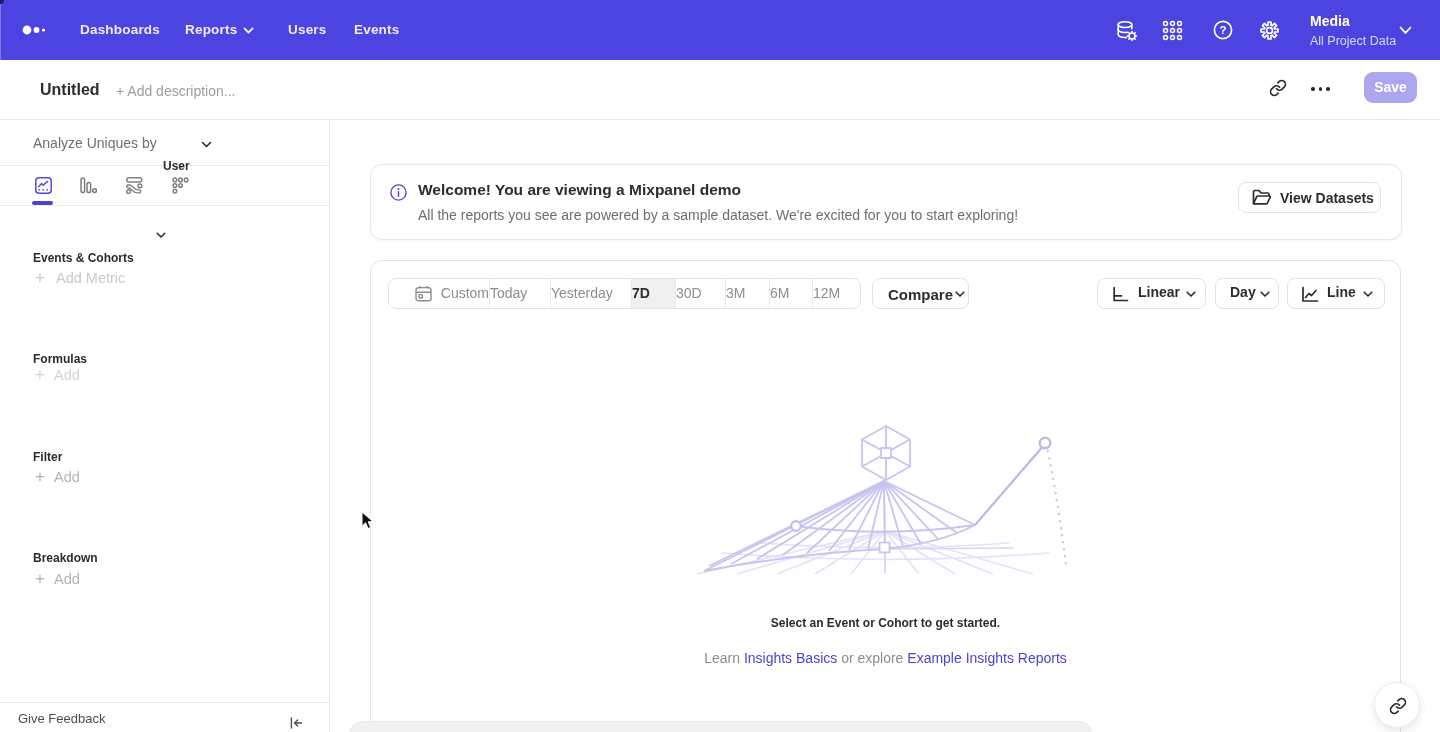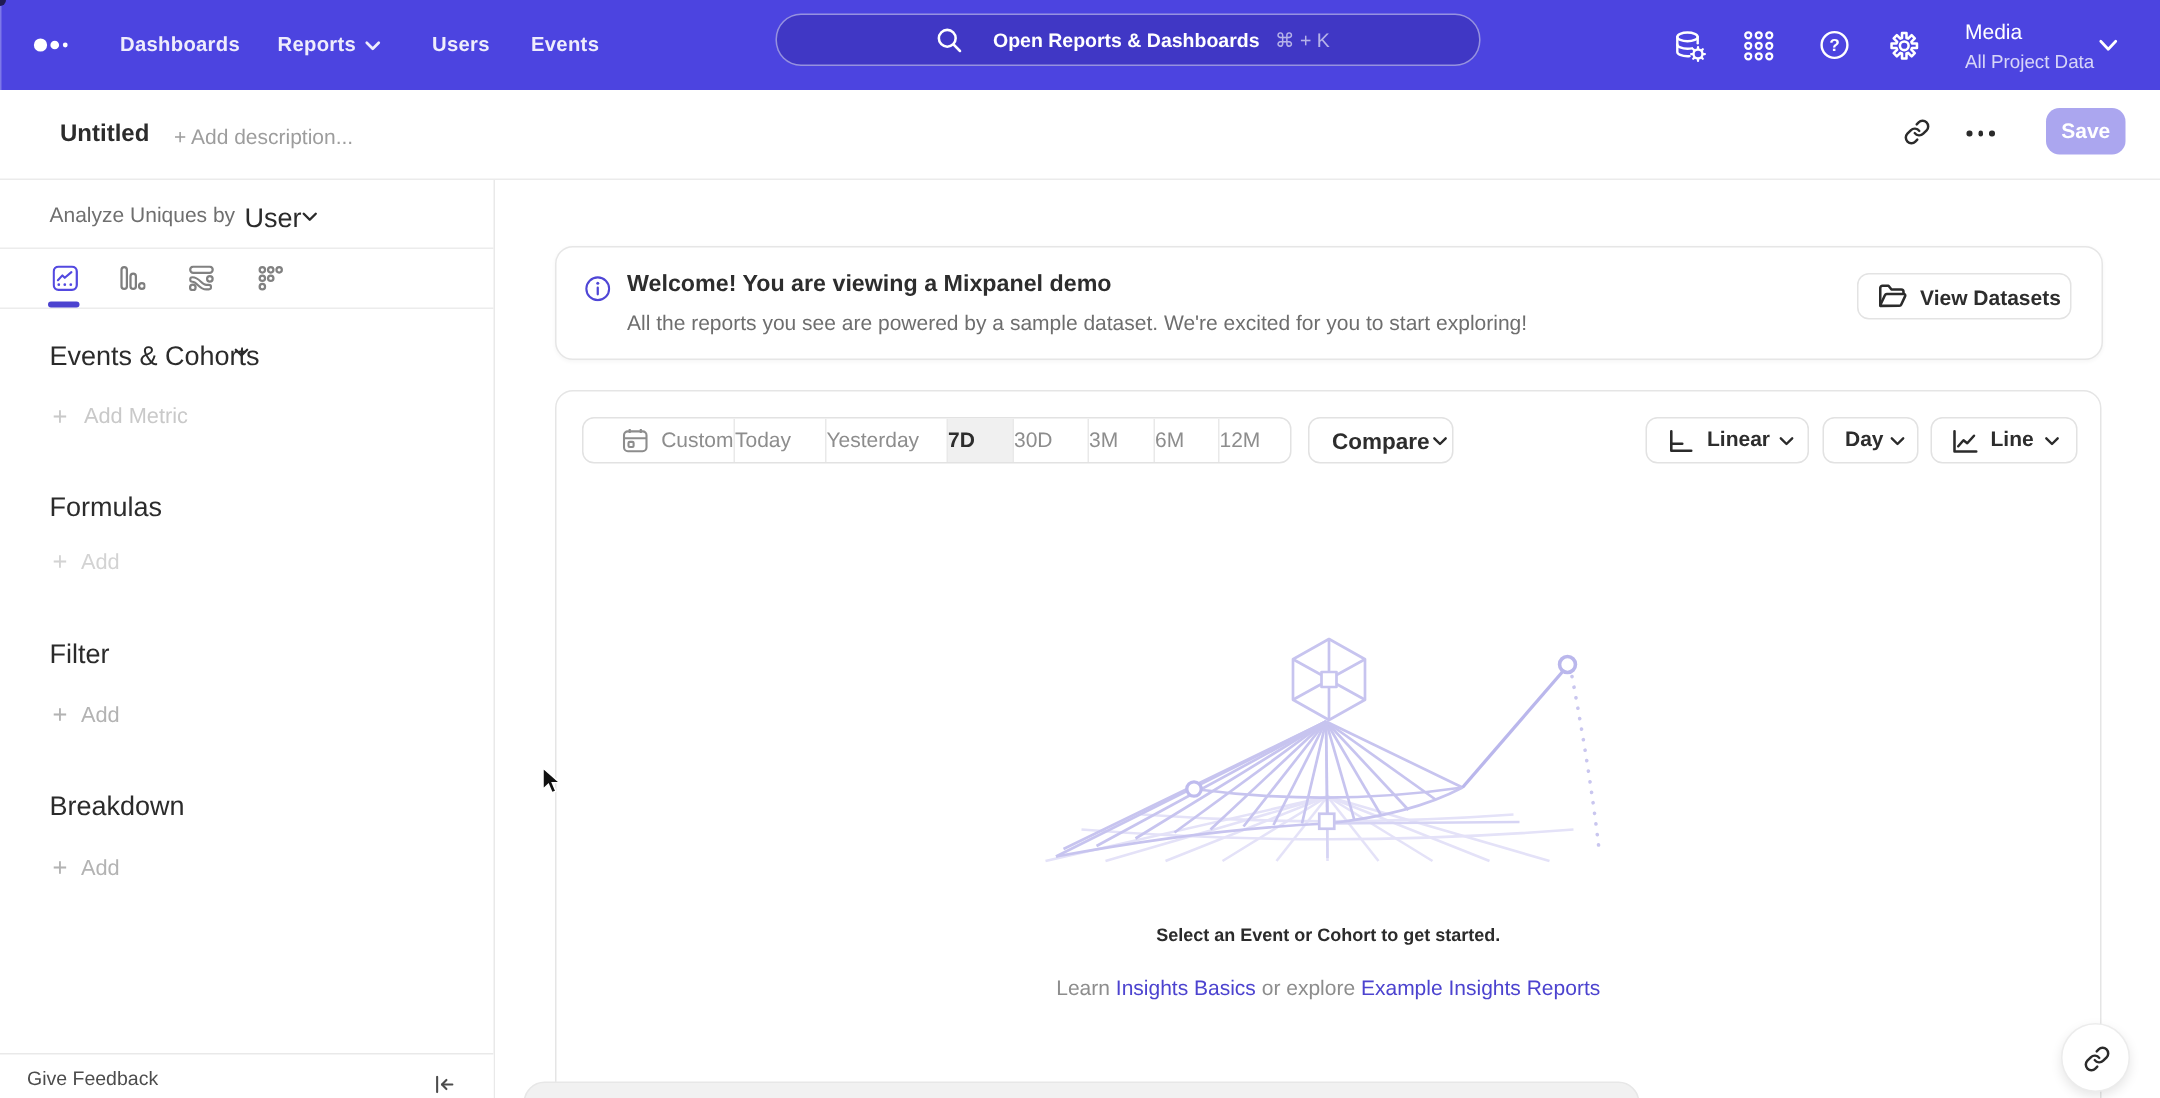--- a/index.html
+++ b/index.html
@@ -7,37 +7,37 @@
 body { font-family:"Liberation Sans",sans-serif; background:#ffffff; position:relative; }
 .abs { position:absolute; }
 
 
 #nav { position:absolute; left:0; top:0; width:1440px; height:60px; background:#4c44e0;text-align:center; }
 #nav .navlink { position:absolute; top:0; height:60px; line-height:60px; color:#eeecfc; font-size:13.5px; font-weight:700; letter-spacing:.2px; }
 #searchbox { position:absolute; left:517px; top:9px; width:470px; height:35px; border-radius:17px; background:rgba(10,0,80,0.18); border:1px solid rgba(255,255,255,0.45); }
 #searchbox .stxt { position:absolute; left:144px; top:0; line-height:33px; color:#ffffff; font-size:13px; font-weight:700; }
 #searchbox .skey { position:absolute; left:332px; top:0; line-height:33px; color:rgba(255,255,255,0.62); font-size:13px; font-weight:400; }
 .navico { position:absolute; top:20px; }
-#media-name { position:absolute; left:1310px; top:13px; color:#ffffff; font-size:14px; font-weight:400; }
+#media-name { position:absolute; left:1310px; top:13px; color:#ffffff; font-size:14px; font-weight:700; }
 #media-sub { position:absolute; left:1310px; top:34px; color:rgba(255,255,255,0.78); font-size:12.5px; font-weight:400; }
 #corner { position:absolute; left:0; top:0; width:4px; height:4px; background:#1c1745; border-bottom-right-radius:4px; opacity:.9; }
 
 
 #hdr { position:absolute; left:0; top:60px; width:1440px; height:60px; background:#fff; border-bottom:1px solid #ebebeb;padding-left:39px; }
 #untitled { position:absolute; left:40px; top:21px; font-size:16px; font-weight:700; color:#2c2c2c; }
 #adddesc { position:absolute; left:116px; top:23px; font-size:14px; color:#9d9d9d; }
 #savebtn { position:absolute; left:1364px; top:12px; width:53px; height:31px; background:#aba6ef; border-radius:9px; color:#ffffff; font-size:14px; font-weight:700; text-align:center; line-height:31px; }
 #dots3 { position:absolute; left:1311px; top:26px; width:22px; height:6px; }
 #dots3 span { position:absolute; top:1px; width:3.6px; height:3.6px; border-radius:50%; background:#2b2b2b; }
 
 
 #side { position:absolute; left:0; top:120px; width:330px; height:612px; background:#fff; border-right:1px solid #e9e9e9; }
 .srow { position:absolute; left:0; width:329px; }
 .slabel-g { color:#6f6f6f; font-size:14px; }
-.sbold { color:#2b2b2b; font-weight:400; font-size:18px; }
+.sbold { color:#2b2b2b; font-weight:700; font-size:12px;margin-top:24px; }
 .addrow { font-size:14.5px; font-weight:400; }
 #sfoot { position:absolute; left:0; top:702px; width:329px; height:30px; border-top:1px solid #e9e9e9; background:#fff; }
 #sfoot .fb { position:absolute; left:18px; top:8px; font-size:13px; color:#4c4c4c; }
 
 
 #banner { position:absolute; left:370px; top:164px; width:1032px; height:76px; background:#fff; border:1px solid #e6e6e6; border-radius:12px; box-shadow:0 1px 3px rgba(0,0,0,0.04);padding-left:20px; }
 #banner .btitle { position:absolute; left:47px; top:16px; font-size:15.5px; font-weight:700; color:#2d2d2d; white-space:nowrap; }
 #banner .bsub { position:absolute; left:47px; top:42px; font-size:14px; color:#6e6e6e; white-space:nowrap; }
 #viewds { position:absolute; left:867px; top:17px; width:143px; height:31px; border:1px solid #e3e3e3; border-radius:8px; background:#fff; }
 #viewds span { position:absolute; left:41px; top:7px; font-size:14px; font-weight:700; color:#2d2d2d; white-space:nowrap; }
@@ -68,28 +68,20 @@
       <circle cx="21.5" cy="6" r="1.6" fill="#fff"></circle>
   </svg>
   <span class="navlink" style="left:80px">Dashboards</span>
   <span class="navlink" style="left:185px">Reports</span>
   <svg class="abs" style="left:243px;top:27px" width="11" height="8" viewBox="0 0 11 8">
       <polyline points="1.5,1.5 5.5,5.5 9.5,1.5" fill="none" stroke="#eeecfc" stroke-width="1.8" stroke-linecap="round" stroke-linejoin="round"></polyline>
     </svg>
   <span class="navlink" style="left:288px">Users</span>
   <span class="navlink" style="left:354px">Events</span>
 
-  <div id="searchbox">
-    <svg class="abs" style="left:106px;top:8px" width="18" height="18" viewBox="0 0 18 18">
-        <circle cx="7.5" cy="7.5" r="5.6" fill="none" stroke="#fff" stroke-width="1.7"></circle>
-        <line x1="11.8" y1="11.8" x2="16" y2="16" stroke="#fff" stroke-width="1.7" stroke-linecap="round"></line>
-      </svg>
-    <span class="stxt">Open Reports &amp; Dashboards</span>
-    <span class="skey">⌘ + K</span>
-  </div>
 
   <svg class="navico" style="left:1116px" width="22" height="22" viewBox="0 0 22 22" fill="none" stroke="#fff" stroke-width="1.6" stroke-linecap="round">
     <ellipse cx="9" cy="4.6" rx="6.8" ry="2.9"></ellipse>
     <path d="M2.2 4.6 v10 c0 1.6 3 2.9 6.8 2.9 0.5 0 1 0 1.4-.1"></path>
     <path d="M15.8 4.6 v4.2"></path>
     <path d="M2.2 9.6 c0 1.6 3 2.9 6.8 2.9 1.1 0 2.1-.1 3-.3"></path>
     <circle cx="16" cy="16" r="3"></circle>
     <g stroke-width="1.5">
       <line x1="16" y1="11.4" x2="16" y2="12.6"></line>
         <line x1="16" y1="19.4" x2="16" y2="20.6"></line>

